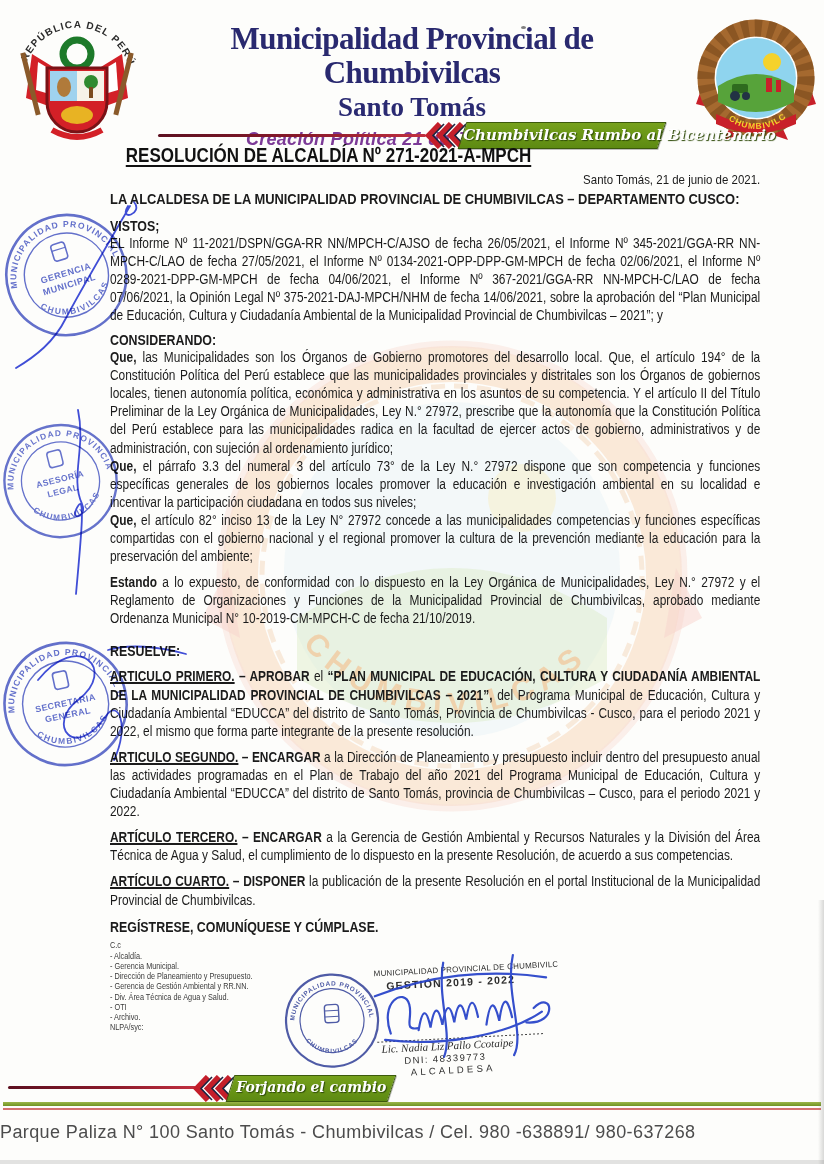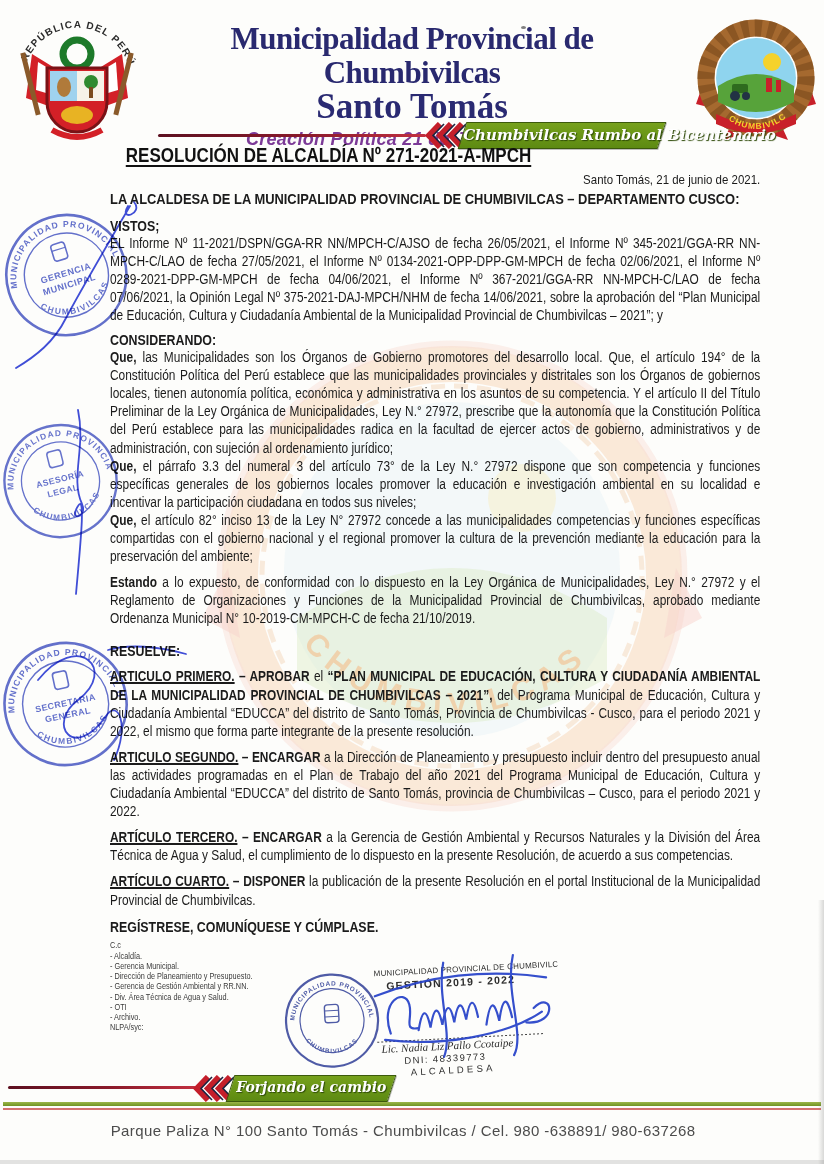--- a/index.html
+++ b/index.html
@@ -6,21 +6,21 @@
   .page{position:relative;width:824px;height:1164px;margin:0 auto;background:#fdfdfb;
         font-family:"Liberation Sans",sans-serif;color:#1b1b1b;overflow:hidden;}
 
   
   .header{position:absolute;top:0;left:0;right:0;height:150px;z-index:4;}
   .coat-left{position:absolute;left:14px;top:12px;}
   .emblem-right{position:absolute;right:6px;top:18px;}
   .header-center{position:absolute;left:140px;right:140px;top:22px;text-align:center;}
   .h-title{font-family:"Liberation Serif",serif;font-weight:bold;font-size:31px;line-height:34px;
            color:#29296f;margin:0;letter-spacing:-0.5px;}
-  .h-sub{font-family:"Liberation Serif",serif;font-weight:bold;font-size:35px;line-height:30px;
+  .h-sub{font-family:"Liberation Serif",serif;font-weight:bold;font-size:27px;line-height:30px;
          color:#2a2a72;margin:2px 0 0;}
   .h-tag{font-style:italic;font-weight:bold;font-size:18px;color:#7c3a97;margin-top:7px;letter-spacing:0.3px;}
 
   
   .banner-row{position:absolute;height:28px;z-index:4;}
   .banner-row.top{top:121px;left:0;right:0;}
   .banner-row.bottom{top:1074px;left:0;right:0;}
   .hline{position:absolute;height:3px;border-radius:2px;
          background:linear-gradient(90deg,#5c1020,#8b1a2a 55%,#c23040);}
   .banner-row.top .hline{left:158px;width:268px;top:13px;}
@@ -69,22 +69,22 @@
   .sig{position:absolute;z-index:6;mix-blend-mode:multiply;}
   .alcaldia-block{position:absolute;left:280px;top:948px;z-index:6;transform:rotate(-3deg);mix-blend-mode:multiply;}
 
   
   .watermark{position:absolute;left:192px;top:318px;z-index:1;opacity:.55;pointer-events:none;}
 
   
   .rule-green{position:absolute;left:3px;right:3px;top:1102px;height:4px;z-index:4;
               background:linear-gradient(#9cb649,#6f9422);}
   .rule-red{position:absolute;left:3px;right:3px;top:1108px;height:2px;background:#d4716e;z-index:4;}
-  .address{position:absolute;left:0;right:18px;top:1122px;text-align:center;z-index:4;
-           font-size:15px;color:#4c4c4c;letter-spacing:0.4px;}
+  .address{position:absolute;left:0;right:18px;top:1122px;text-align:left;z-index:4;
+           font-size:18px;color:#4c4c4c;letter-spacing:0.4px;}
 
   
   .scan-edge-right{position:absolute;right:0;top:900px;width:6px;height:264px;z-index:7;
                    background:linear-gradient(to left,rgba(120,120,120,.28),rgba(120,120,120,0));}
   .scan-edge-bottom{position:absolute;left:0;right:0;bottom:0;height:4px;z-index:7;background:rgba(130,130,130,.22);}
   .speck{position:absolute;width:5px;height:3px;background:#4a4a4a;border-radius:50%;z-index:7;opacity:.7;}
 </style>
 </head>
 <body>
 

